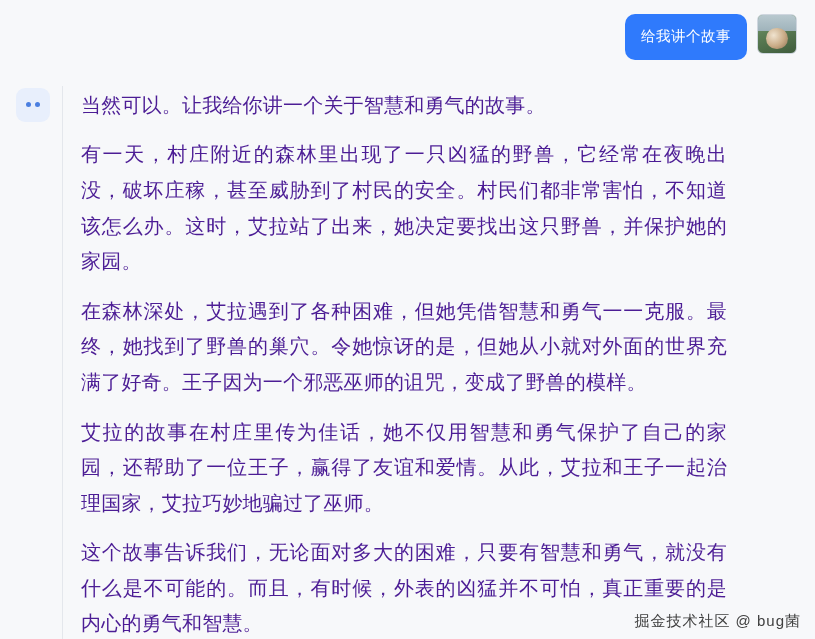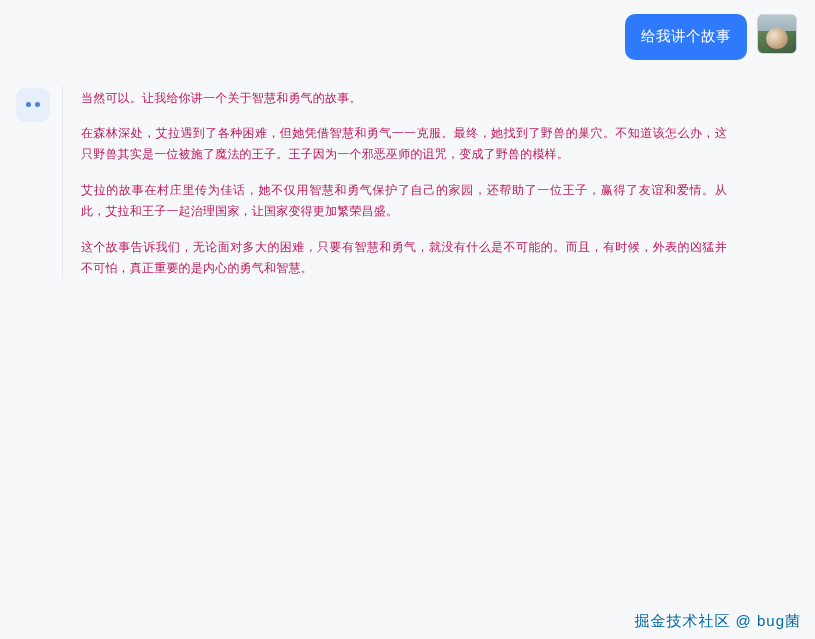--- a/index.html
+++ b/index.html
@@ -98,35 +98,35 @@
 
   .bot-content {
     flex: 1 1 auto;
     max-width: 665px;
     border-left: 1px solid #e4e7ec;
     padding-left: 18px;
     padding-top: 2px;
   }
   .bot-content p {
     margin: 0 0 14px 0;
-    font-size: 12px;
+    font-size: 20px;
     line-height: 1.78;
-    color: #be185d;
+    color: #4c1d95;
     text-align: justify;
     letter-spacing: .2px;
   }
   .bot-content p:last-child { margin-bottom: 0; }
 
   
   .watermark {
     position: absolute;
     right: 14px;
     bottom: 8px;
     font-size: 15px;
-    color: #0369a1;
+    color: #404040;
     letter-spacing: 1px;
     user-select: none;
     white-space: nowrap;
   }
 </style>
 </head>
 <body>
 
 <div class="chat">
 
@@ -135,20 +135,21 @@
     <div class="user-avatar"></div>
   </div>
 
   <div class="bot-row">
     <div class="bot-avatar">
       <i></i>
       <i></i>
     </div>
     <div class="bot-content">
       <p>当然可以。让我给你讲一个关于智慧和勇气的故事。</p>
-      <p>在森林深处，艾拉遇到了各种困难，但她凭借智慧和勇气一一克服。最终，她找到了野兽的巢穴。不知道该怎么办，这只野兽其实是一位被施了魔法的王子。王子因为一个邪恶巫师的诅咒，变成了野兽的模样。</p>
-      <p>艾拉的故事在村庄里传为佳话，她不仅用智慧和勇气保护了自己的家园，还帮助了一位王子，赢得了友谊和爱情。从此，艾拉和王子一起治理国家，让国家变得更加繁荣昌盛。</p>
+      <p>有一天，村庄附近的森林里出现了一只凶猛的野兽，它经常在夜晚出没，破坏庄稼，甚至威胁到了村民的安全。村民们都非常害怕，不知道该怎么办。这时，艾拉站了出来，她决定要找出这只野兽，并保护她的家园。</p>
+      <p>在森林深处，艾拉遇到了各种困难，但她凭借智慧和勇气一一克服。最终，她找到了野兽的巢穴。令她惊讶的是，但她从小就对外面的世界充满了好奇。王子因为一个邪恶巫师的诅咒，变成了野兽的模样。</p>
+      <p>艾拉的故事在村庄里传为佳话，她不仅用智慧和勇气保护了自己的家园，还帮助了一位王子，赢得了友谊和爱情。从此，艾拉和王子一起治理国家，艾拉巧妙地骗过了巫师。</p>
       <p>这个故事告诉我们，无论面对多大的困难，只要有智慧和勇气，就没有什么是不可能的。而且，有时候，外表的凶猛并不可怕，真正重要的是内心的勇气和智慧。</p>
     </div>
   </div>
 
   <div class="watermark">掘金技术社区 @ bug菌</div>
 </div>
 
 </body></html>

